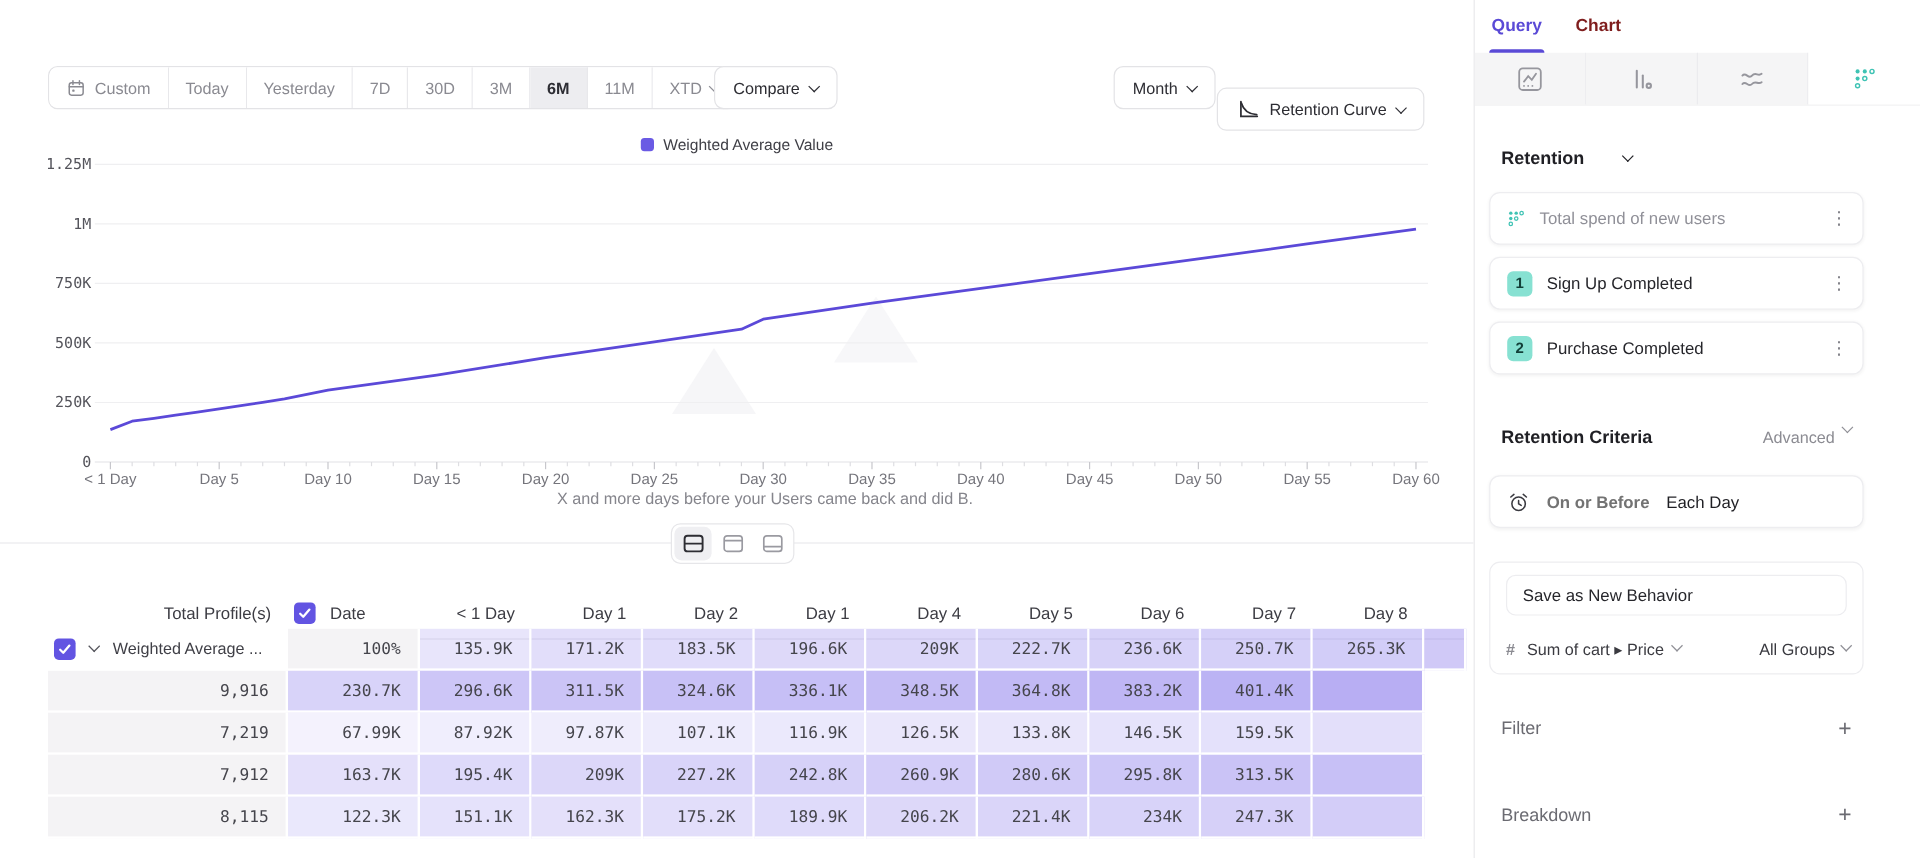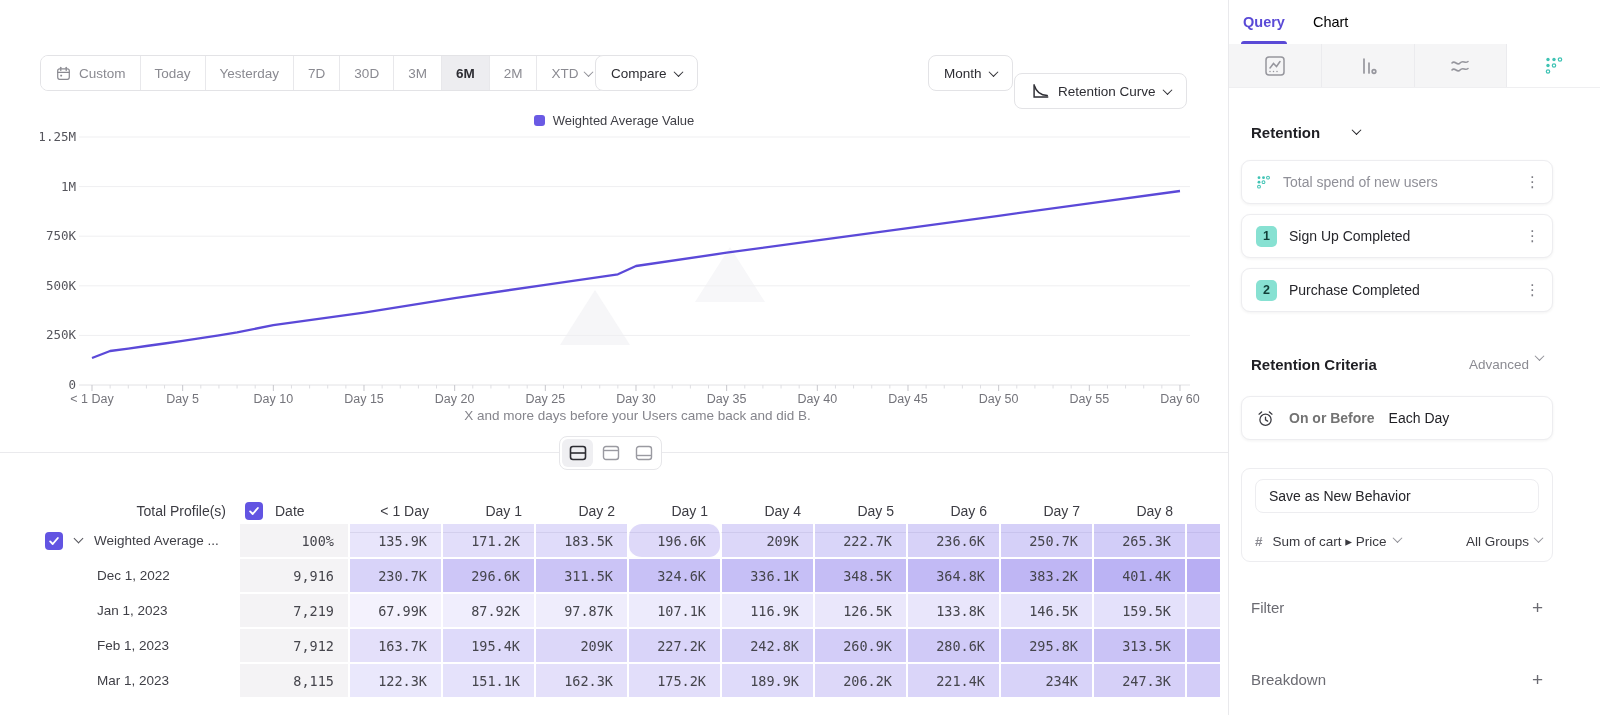--- a/index.html
+++ b/index.html
@@ -61,21 +61,21 @@
   .datelabel { padding-left:52px; }
   .checkbox { width:18px; height:18px; border-radius:4px; background:#6254e2; flex:0 0 auto;
     display:flex; align-items:center; justify-content:center; cursor:pointer; }
   .rowchev { width:7px; height:7px; border-right:1.6px solid #55555c; border-bottom:1.6px solid #55555c;
     display:inline-block; transform:rotate(45deg); margin-top:-4px; flex:0 0 auto; cursor:pointer; }
 
   
   .sidebar { position:absolute; left:1228px; top:0; width:372px; height:715px; background:#fff;
     border-left:1px solid #e9e9ec; }
   .sb-tabs { position:relative; height:44px; display:flex; align-items:center; gap:28px; padding-left:14px; }
-  .sb-tab { font-size:14.5px; color:#000000; font-weight:400; cursor:pointer; position:relative; height:100%;
+  .sb-tab { font-size:14.5px; color:#7f1d1d; font-weight:700; cursor:pointer; position:relative; height:100%;
     display:flex; align-items:center; }
   .sb-tab.active { color:#5a4ad6; font-weight:600; }
   .sb-tab.active::after { content:""; position:absolute; left:-2px; right:-2px; bottom:0; height:3px;
     background:#5a4ad6; border-radius:3px 3px 0 0; }
   .icon-tabs { display:flex; height:44px; border-bottom:1px solid #efeff1; }
   .icon-tab { width:93px; display:flex; align-items:center; justify-content:center;
     background:#f5f5f6; border-right:1px solid #ebebee; color:#96969d; cursor:pointer; }
   .icon-tab:last-child { border-right:none; }
   .icon-tab.active { background:#fff; color:#3fc3b4; }
 
@@ -142,21 +142,21 @@
         <button class="seg">
           <span>30D</span>
         </button>
         <button class="seg">
           <span>3M</span>
         </button>
         <button class="seg active">
           <span>6M</span>
         </button>
         <button class="seg">
-          <span>2M</span>
+          <span>11M</span>
         </button>
         <button class="seg">
           <span>XTD</span>
           <i class="chev gray"></i>
         </button>
       </div>
 
     <button class="pill-btn btn-compare">
       <span>Compare</span>
       <i class="chev"></i>
@@ -325,30 +325,27 @@
               <polyline points="2.5,7.5 5.5,10.5 11.5,3.5"></polyline>
             </svg>
           </span>
           <i class="rowchev"></i>
           <span>Weighted Average ...</span>
         </div>
         <div class="cell profiles">100%</div>
         <div class="cell" style="background: rgba(116, 98, 232, 0.165);">135.9K</div>
         <div class="cell" style="background: rgba(116, 98, 232, 0.208);">171.2K</div>
         <div class="cell" style="background: rgba(116, 98, 232, 0.224);">183.5K</div>
-        <div class="cell" style="background: rgba(116, 98, 232, 0.24); border-radius: 13px;">196.6K</div>
+        <div class="cell" style="background: rgba(116, 98, 232, 0.24);">196.6K</div>
         <div class="cell" style="background: rgba(116, 98, 232, 0.255);">209K</div>
         <div class="cell" style="background: rgba(116, 98, 232, 0.27);">222.7K</div>
         <div class="cell" style="background: rgba(116, 98, 232, 0.286);">236.6K</div>
         <div class="cell" style="background: rgba(116, 98, 232, 0.3);">250.7K</div>
         <div class="cell" style="background: rgba(116, 98, 232, 0.32);">265.3K</div>
         <div class="cell partial" style="background: rgba(116, 98, 232, 0.34);"></div>
-        <div class="cell first">
-          <span class="datelabel">Dec 1, 2022</span>
-        </div>
         <div class="cell profiles">9,916</div>
         <div class="cell" style="background: rgba(116, 98, 232, 0.28);">230.7K</div>
         <div class="cell" style="background: rgba(116, 98, 232, 0.36);">296.6K</div>
         <div class="cell" style="background: rgba(116, 98, 232, 0.376);">311.5K</div>
         <div class="cell" style="background: rgba(116, 98, 232, 0.392);">324.6K</div>
         <div class="cell" style="background: rgba(116, 98, 232, 0.408);">336.1K</div>
         <div class="cell" style="background: rgba(116, 98, 232, 0.42);">348.5K</div>
         <div class="cell" style="background: rgba(116, 98, 232, 0.44);">364.8K</div>
         <div class="cell" style="background: rgba(116, 98, 232, 0.463);">383.2K</div>
         <div class="cell" style="background: rgba(116, 98, 232, 0.486); padding-left: 31px;">401.4K</div>

